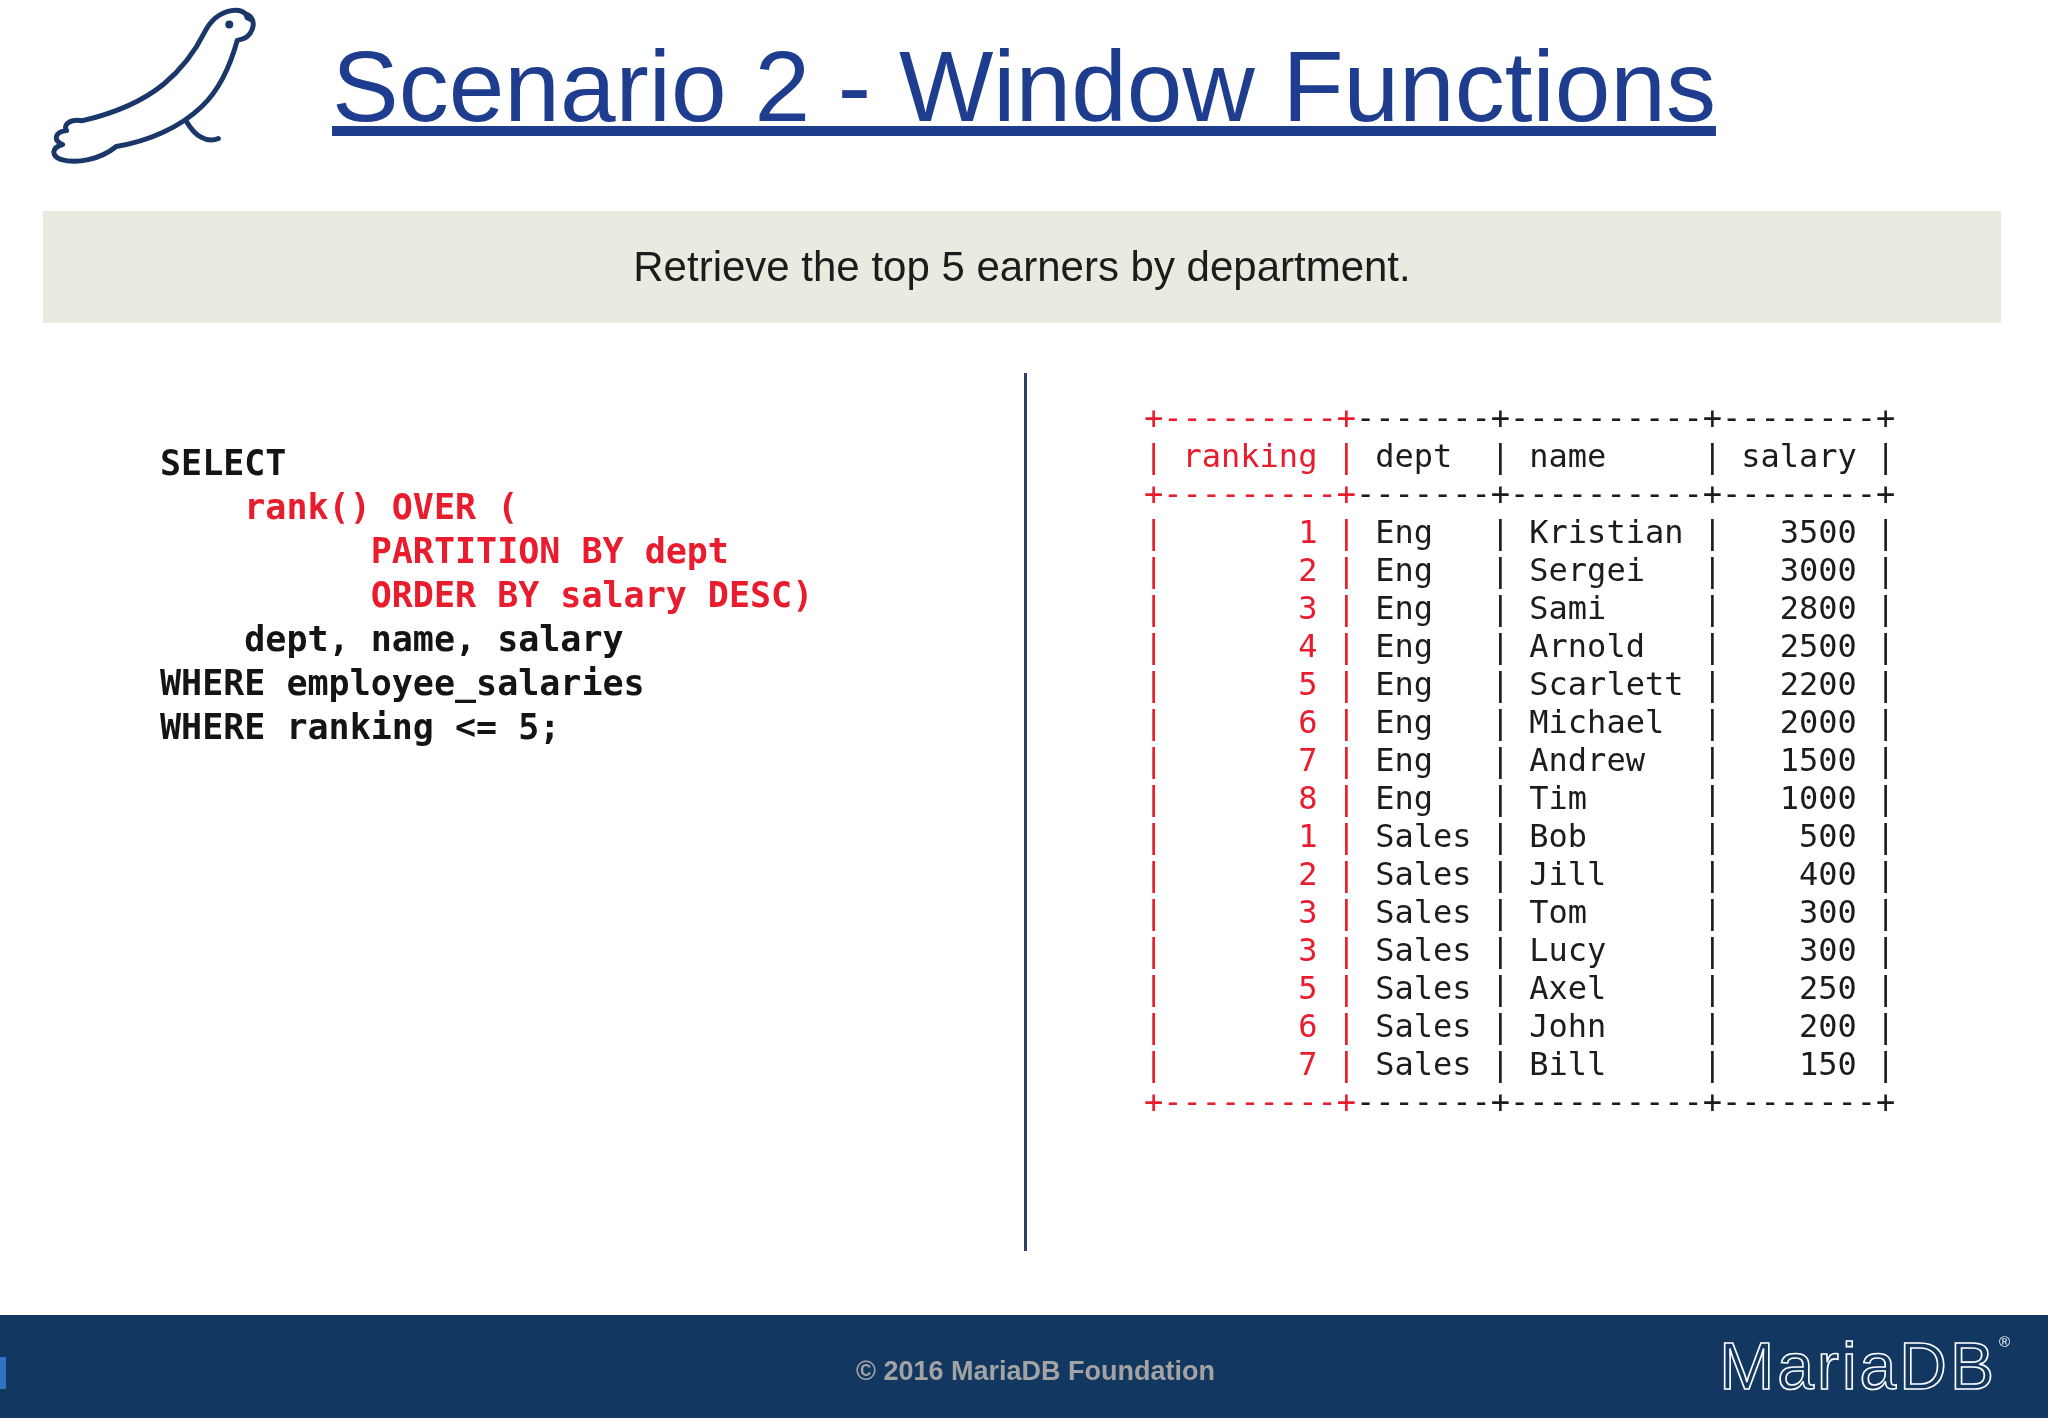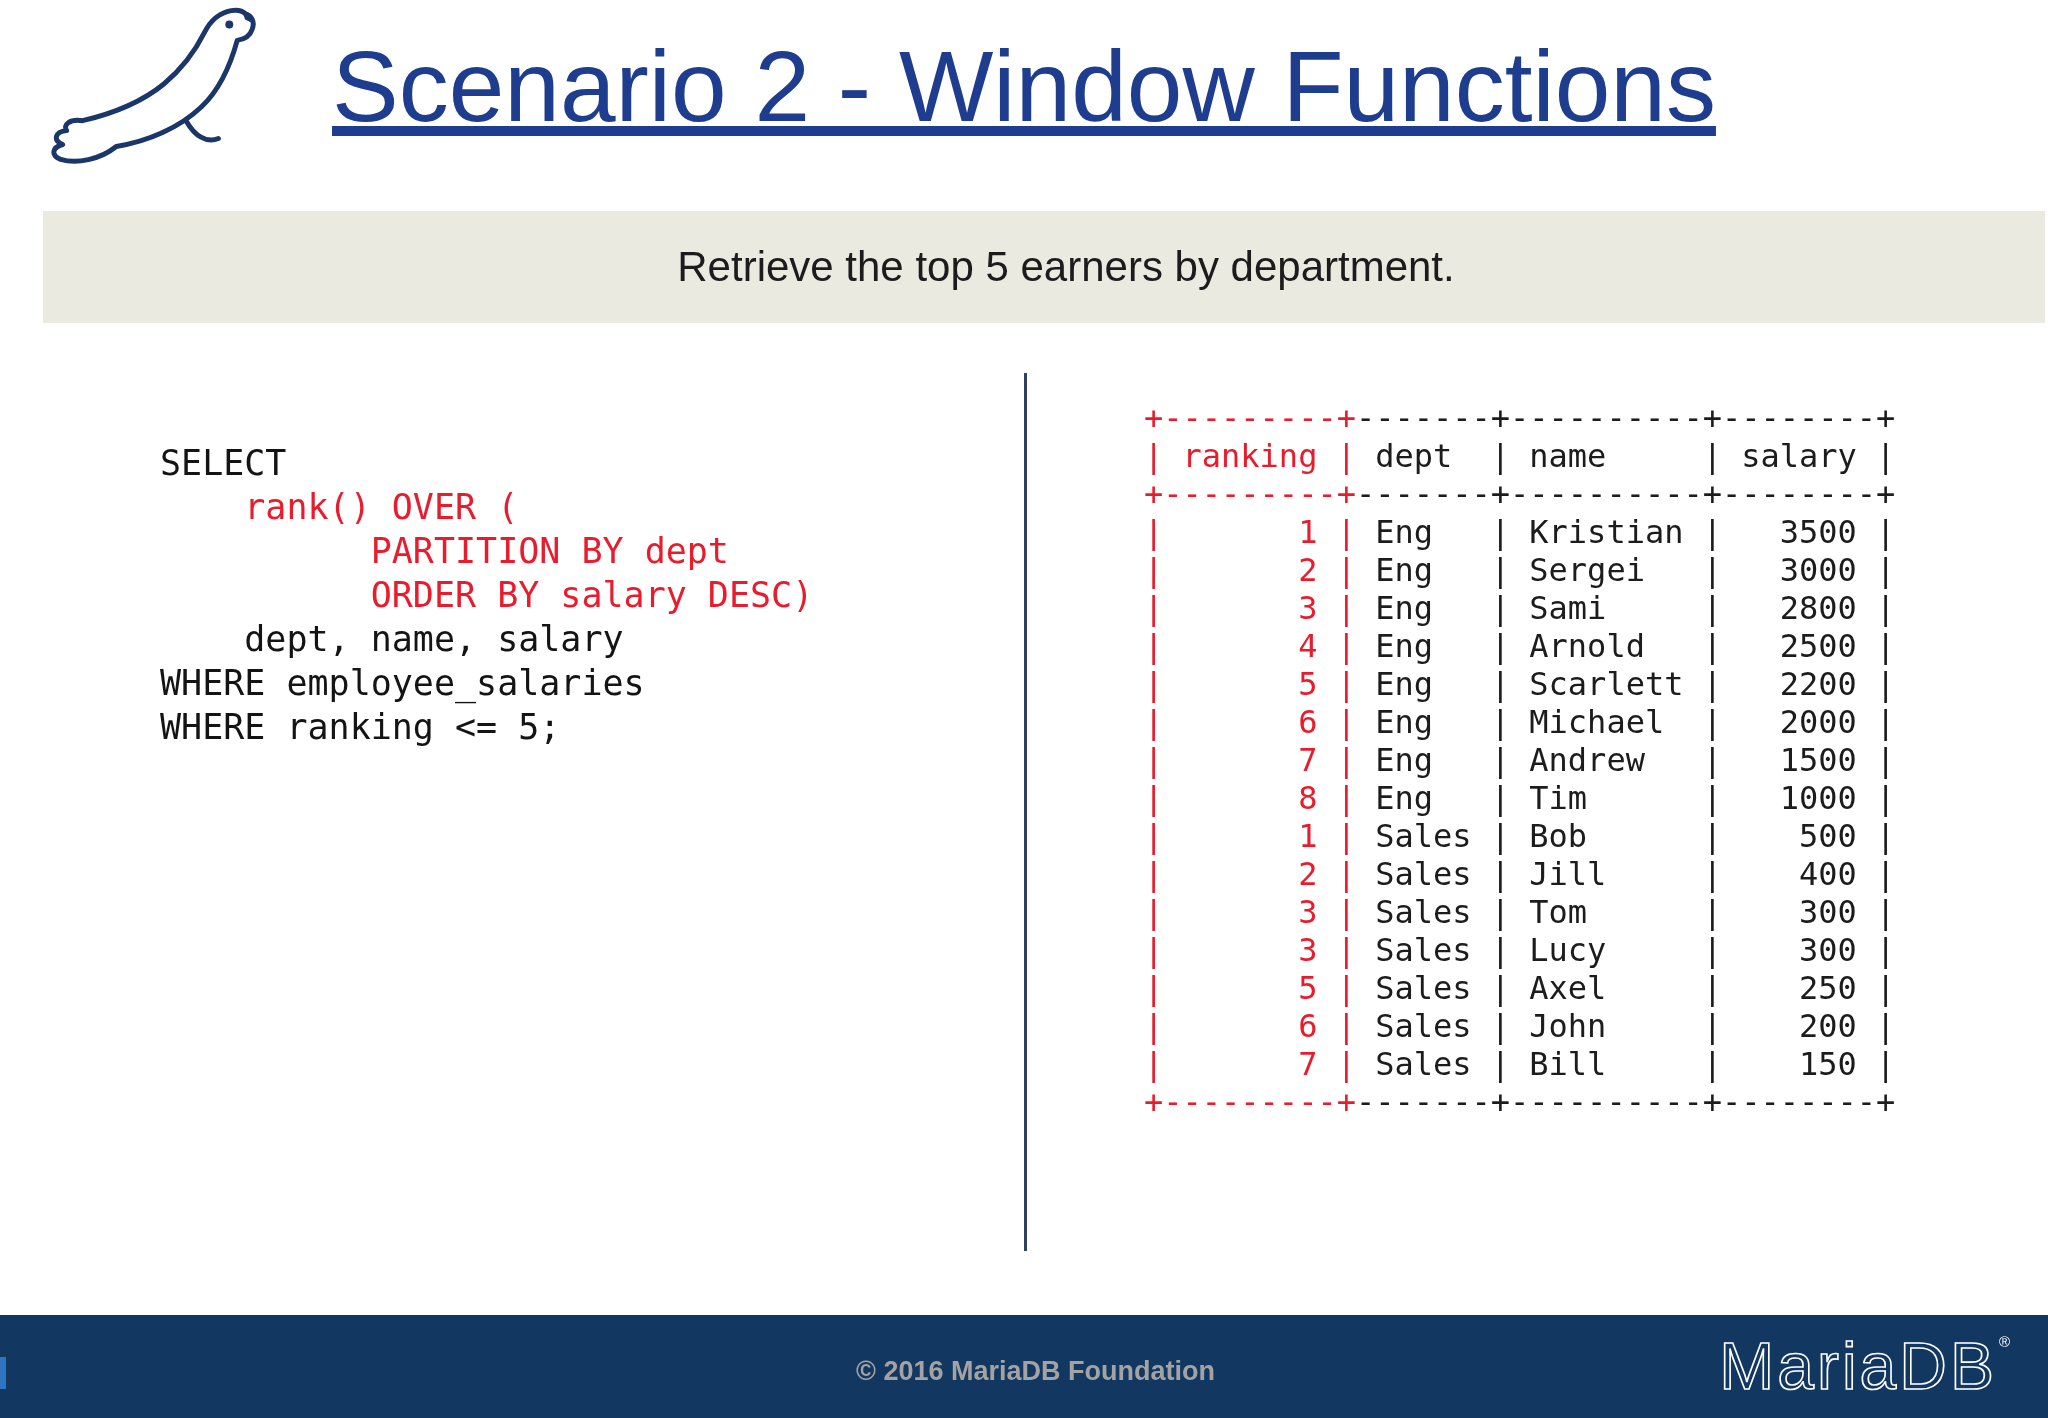--- a/index.html
+++ b/index.html
@@ -27,33 +27,32 @@
     color:var(--title-blue);
     letter-spacing:0px;
     white-space:nowrap;
     text-decoration:underline;
   }
   
   .subtitle-band{
     position:absolute;left:43px;top:211px;width:1958px;height:112px;
     background:var(--subtitle-bg);
     text-align:center;
-    padding-left:44px;
   }
   .subtitle-band .subtitle-text{
     display:inline-block;
     font-size:42px;line-height:112px;
     color:#1c1c1c;
   }
   
   .sql-code{
     position:absolute;left:160px;top:441px;
     margin:0;
     font-family:"DejaVu Sans Mono","Liberation Mono",monospace;
-    font-size:35px;line-height:44px;font-weight:normal;
+    font-size:35px;line-height:44px;font-weight:bold;
     color:var(--code-black);
     white-space:pre;
   }
   .sql-code .red{color:var(--accent-red);}
   
   .divider{
     position:absolute;left:1024px;top:373px;width:3px;height:878px;
     background:var(--divider);
   }
   

